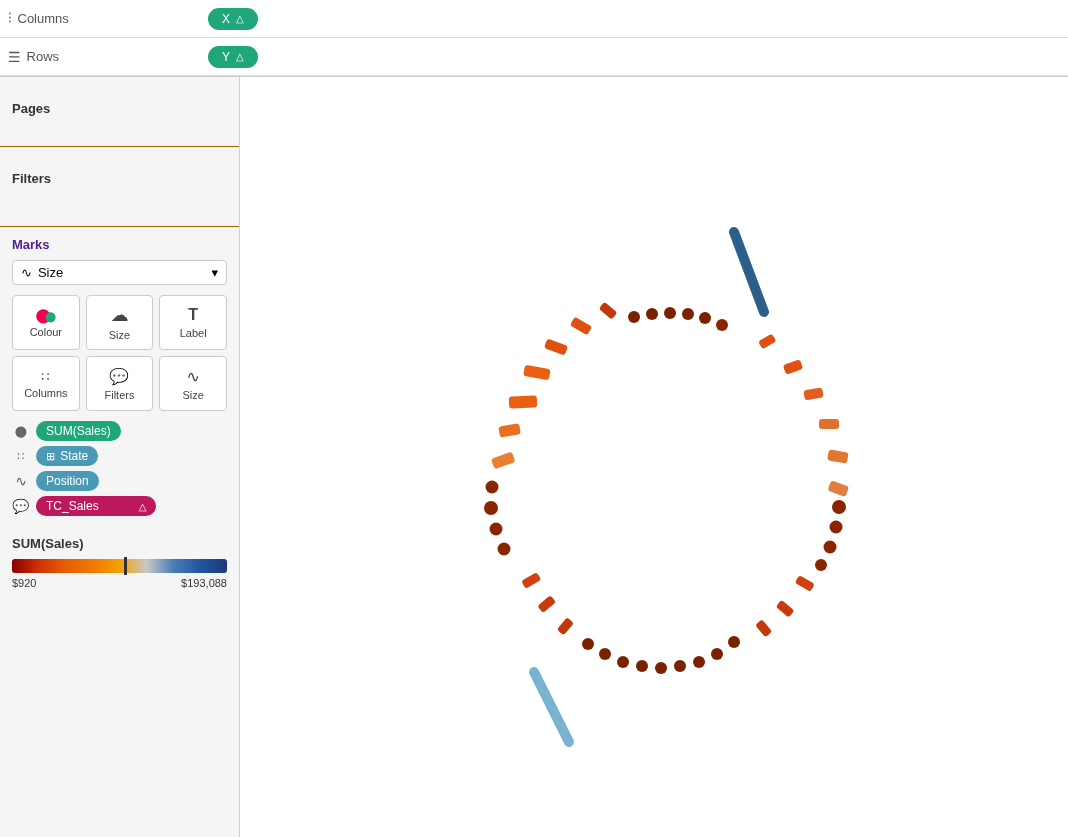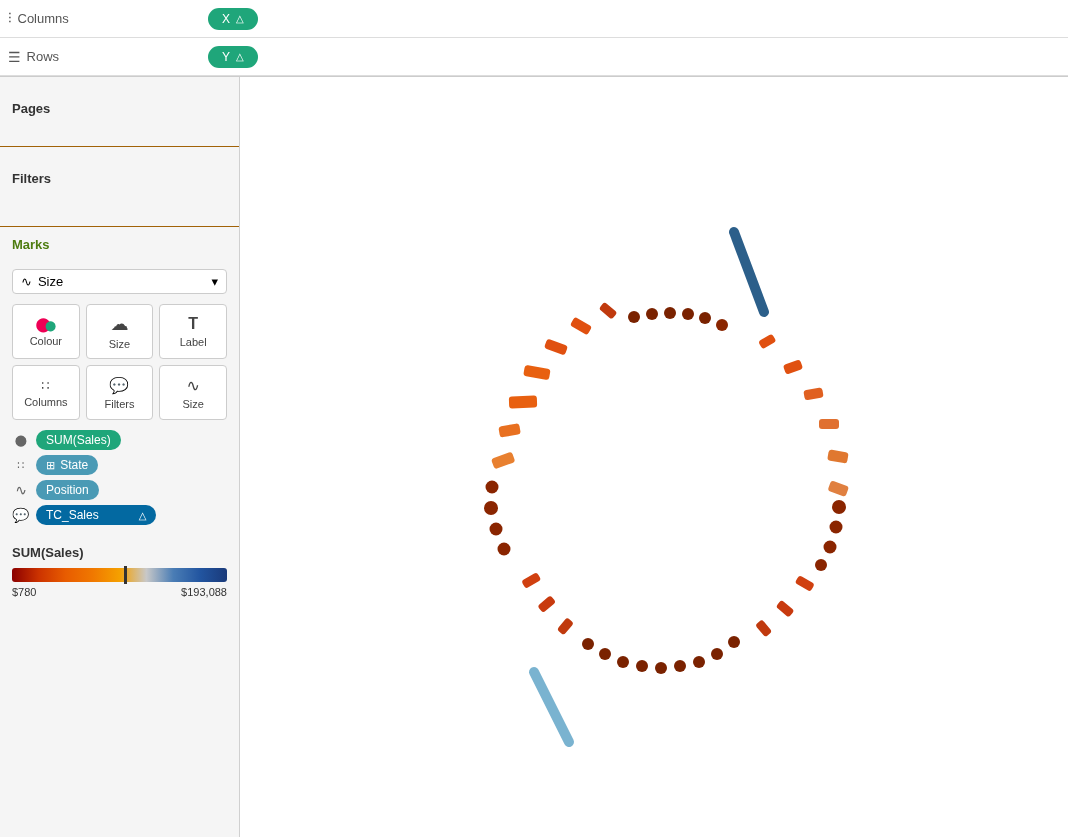--- a/index.html
+++ b/index.html
@@ -19,34 +19,34 @@
 
     .sidebar { width: 240px; background: #f5f5f5; border-right: 1px solid #d0d0d0; display: flex; flex-direction: column; flex-shrink: 0; }
 
     .sidebar-section { border-bottom: 1px solid #a16207; padding: 24px 12px; }
     .sidebar-section-title { font-size: 13px; font-weight: 600; color: #333; margin-bottom: 6px; }
 
     .pages-section { min-height: 60px; }
     .filters-section { min-height: 80px; }
 
     .marks-section { padding: 10px 12px; }
-    .marks-title { font-size: 13px; font-weight: 600; color: #4d7c0f; margin-bottom: 17px; }
+    .marks-title { font-size: 13px; font-weight: 600; color: #4c1d95; margin-bottom: 8px; }
 
     .marks-dropdown { display: flex; align-items: center; gap: 6px; border: 1px solid #ccc; border-radius: 4px; padding: 4px 8px; background: #fff; cursor: pointer; margin-bottom: 10px; width: 100%; }
 
     .marks-grid { display: grid; grid-template-columns: repeat(3, 1fr); gap: 6px; margin-bottom: 10px; }
     .mark-btn { display: flex; flex-direction: column; align-items: center; justify-content: center; border: 1px solid #ccc; border-radius: 4px; padding: 6px 4px; background: #fff; cursor: pointer; gap: 3px; font-size: 11px; color: #444; min-height: 55px; }
     .mark-icon { font-size: 18px; }
 
     .shelf-items { display: flex; flex-direction: column; gap: 5px; }
     .shelf-row { display: flex; align-items: center; gap: 6px; }
     .shelf-icon { font-size: 14px; color: #666; width: 18px; text-align: center; }
     .shelf-pill { background: #1fa67a; color: #fff; border-radius: 20px; padding: 3px 10px; font-size: 12px; cursor: pointer; display: inline-flex; align-items: center; gap: 5px; }
     .shelf-pill.teal { background: #4a9ab5; }
-    .shelf-pill.delta-pill { background: #0369a1; gap: 40px; }
+    .shelf-pill.delta-pill { background: #be185d; gap: 40px; }
 
     .legend-section { padding: 10px 12px; }
     .legend-title { font-size: 13px; font-weight: 600; color: #333; margin-bottom: 8px; }
     .color-gradient { width: 100%; height: 14px; border-radius: 3px; background: linear-gradient(to right, #8b0000, #cc3300, #e85c00, #f07800, #f5a000, #c8c8c8, #4a7db5, #2255a0, #1a3a7a); margin-bottom: 4px; position: relative; }
     .gradient-marker { position: absolute; top: -2px; left: 52%; width: 3px; height: 18px; background: #333; }
     .legend-labels { display: flex; justify-content: space-between; font-size: 11px; color: #333; }
 
     .viz-area { flex: 1; background: #fff; position: relative; overflow: hidden; display: flex; align-items: center; justify-content: center; }
 
     .viz-canvas { position: relative; width: 700px; height: 680px; }
@@ -156,21 +156,21 @@
           </div>
         </div>
       </div>
 
       <div class="legend-section">
         <div class="legend-title">SUM(Sales)</div>
         <div class="color-gradient">
           <div class="gradient-marker"></div>
         </div>
         <div class="legend-labels">
-          <span>$780</span>
+          <span>$920</span>
           <span>$193,088</span>
         </div>
       </div>
 
     </div>
 
     <div class="viz-area">
       <div class="viz-canvas">
         
         <svg width="700" height="680" viewBox="0 0 700 680">

